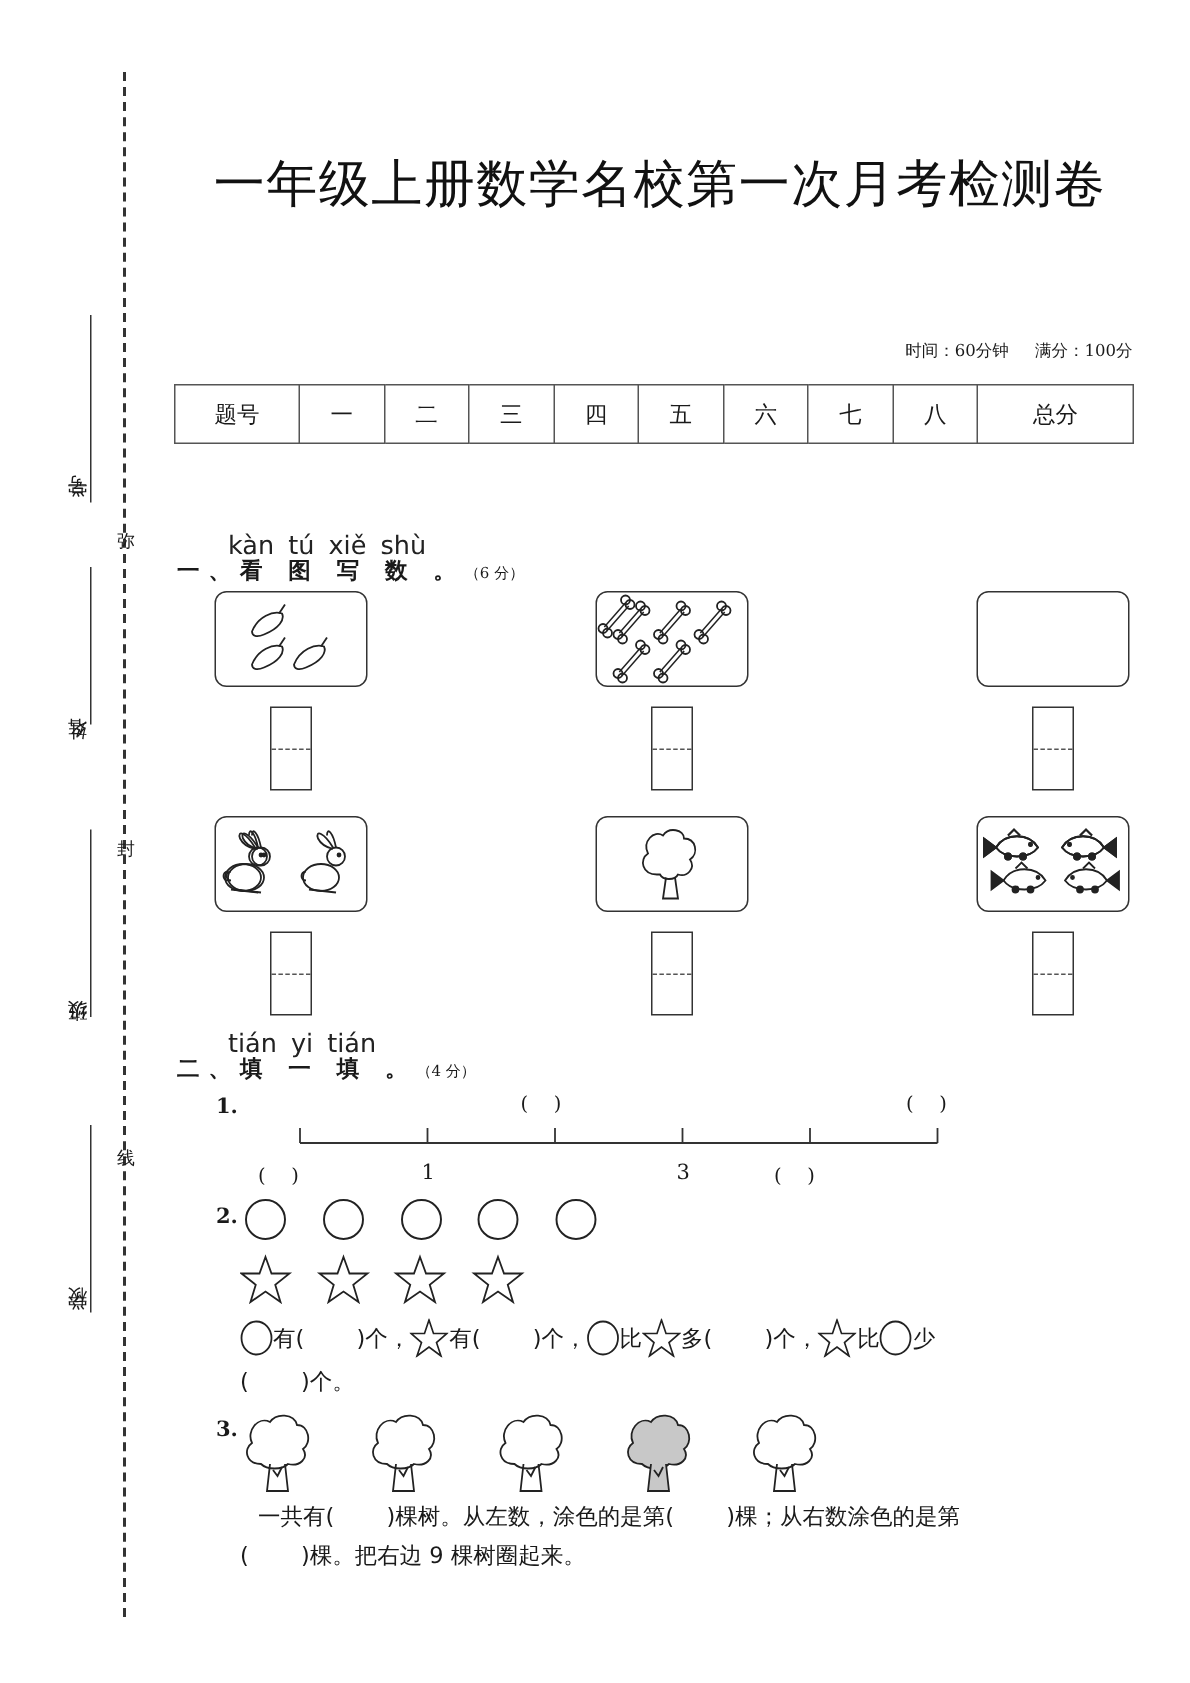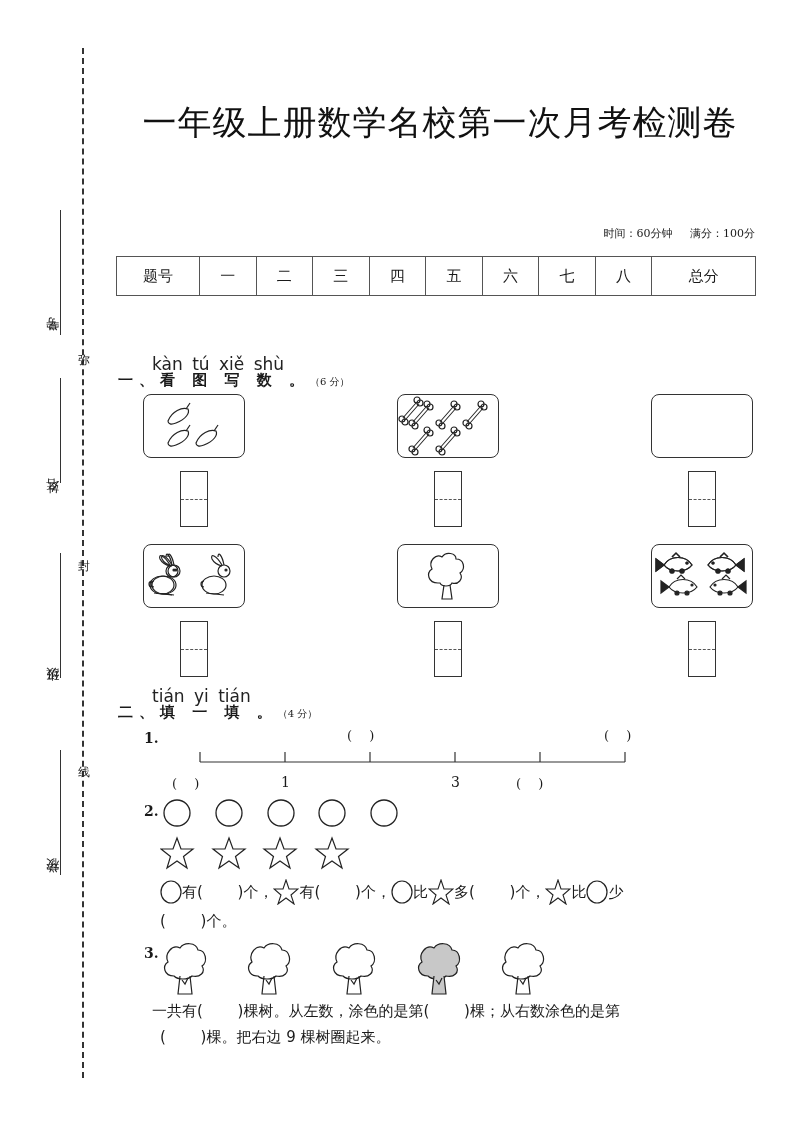--- a/index.html
+++ b/index.html
@@ -250,14 +250,14 @@
     <use href="#tr" x="86"></use>
     <use href="#tr" x="171"></use>
   </g>
   <g fill="#c8c8c8" stroke="#222" stroke-width="1.2">
     <use href="#tr" x="256"></use>
   </g>
   <g fill="none" stroke="#222" stroke-width="1.2">
     <use href="#tr" x="340"></use>
   </g>
 </svg>
-<div class="q-text" style="left:152px;top:1002px">一共有(　　 )棵树。从左数，涂色的是第(　　 )棵；从右数涂色的是第</div>
+<div class="q-text" style="left:172px;top:1002px">一共有(　　 )棵树。从左数，涂色的是第(　　 )棵；从右数涂色的是第</div>
 <div class="q-text" style="left:160px;top:1028px">(　　 )棵。把右边 9 棵树圈起来。</div>
 
 </body></html>

